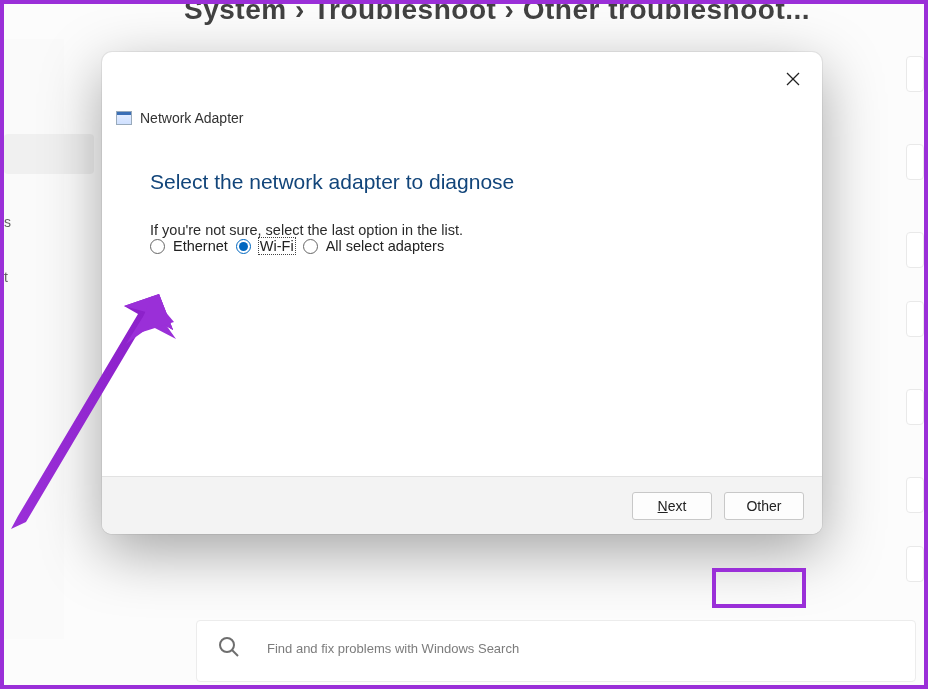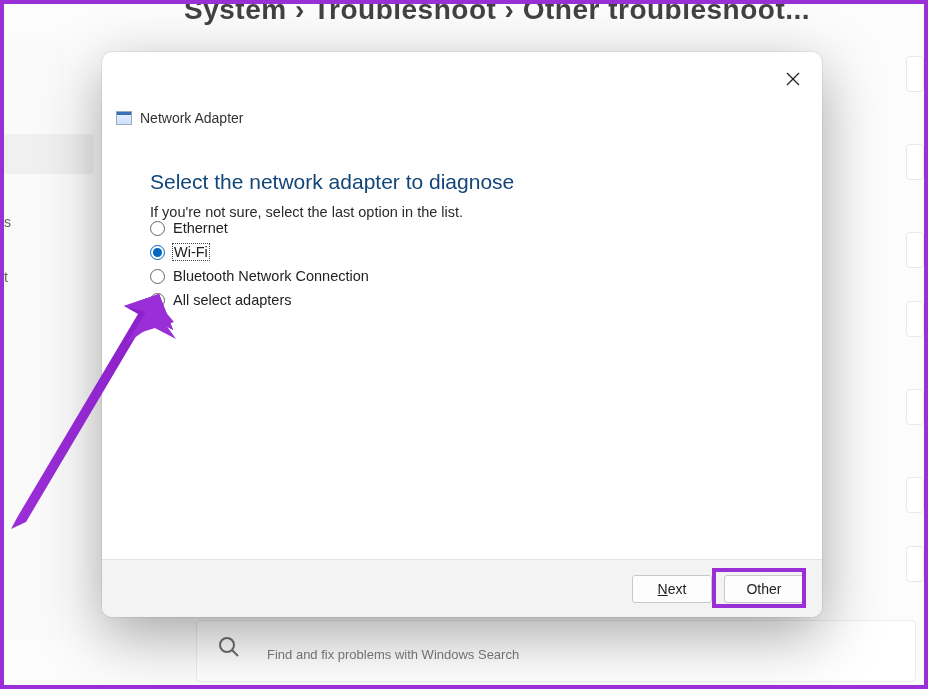--- a/index.html
+++ b/index.html
@@ -81,21 +81,21 @@
     .bg-search-icon {
       position: absolute;
       left: 20px;
       top: 14px;
       width: 24px;
       height: 24px;
     }
     .bg-search-text {
       position: absolute;
       left: 70px;
-      top: 26px;
+      top: 20px;
       font-size: 13px;
       color: #666;
     }
     .bg-text-top {
       position: absolute;
       left: 730px;
       top: 70px;
       font-size: 14px;
       color: #555;
     }
@@ -104,21 +104,21 @@
       position: absolute;
       inset: 0;
       background: rgba(255,255,255,0.15);
     }
     
     .dialog {
       position: absolute;
       left: 98px;
       top: 48px;
       width: 720px;
-      height: 565px;
+      height: 482px;
       background: #ffffff;
       border-radius: 10px;
       box-shadow: 0 18px 60px rgba(0,0,0,0.35), 0 0 0 1px rgba(0,0,0,0.06);
     }
     .dialog-close {
       position: absolute;
       right: 18px;
       top: 16px;
       width: 22px;
       height: 22px;
@@ -157,29 +157,29 @@
     .dialog-body {
       position: absolute;
       left: 48px;
       right: 40px;
       top: 118px;
     }
     .dialog-title {
       font-size: 21px;
       color: #12457a;
       font-weight: 400;
-      margin-bottom: 10px;
+      margin-bottom: 28px;
     }
     .dialog-subtitle {
       font-size: 14.5px;
       color: #2a2a2a;
     }
     .radio-group {
       display: flex;
-      flex-direction: column;
+      flex-direction: row;
       gap: 8px;
     }
     .radio-row {
       display: flex;
       align-items: center;
       gap: 8px;
       cursor: pointer;
       font-size: 14.5px;
       color: #222;
     }
@@ -316,24 +316,20 @@
     <p class="dialog-subtitle">If you're not sure, select the last option in the list.</p>
 
     <div class="radio-group">
       <label class="radio-row">
         <span class="radio-circle"></span>
         <span class="radio-label">Ethernet</span>
       </label>
       <label class="radio-row">
         <span class="radio-circle selected"></span>
         <span class="radio-label focused">Wi-Fi</span>
-      </label>
-      <label class="radio-row">
-        <span class="radio-circle"></span>
-        <span class="radio-label">Bluetooth Network Connection</span>
       </label>
       <label class="radio-row">
         <span class="radio-circle"></span>
         <span class="radio-label">All select adapters</span>
       </label>
     </div>
   </div>
 
   <div class="dialog-footer">
     <button class="btn">

